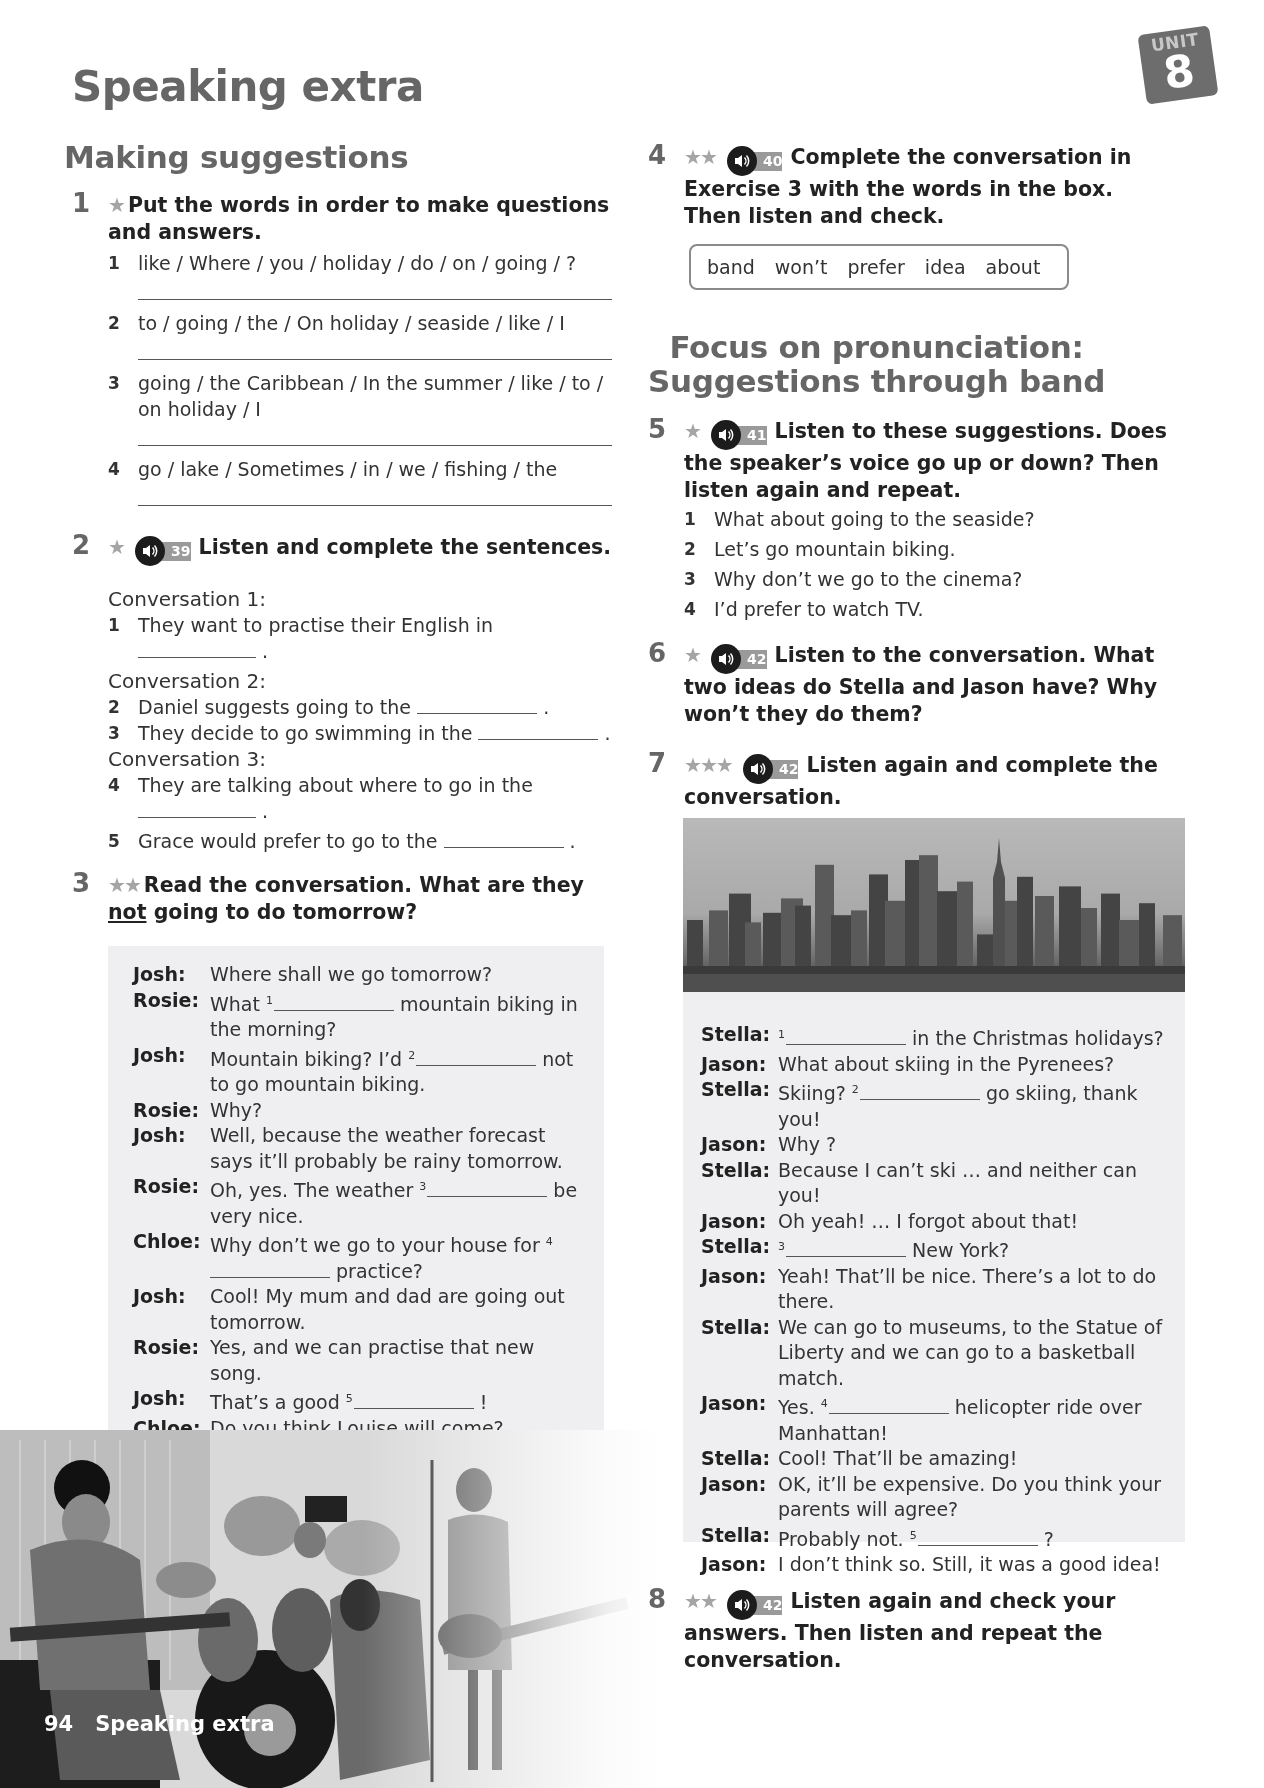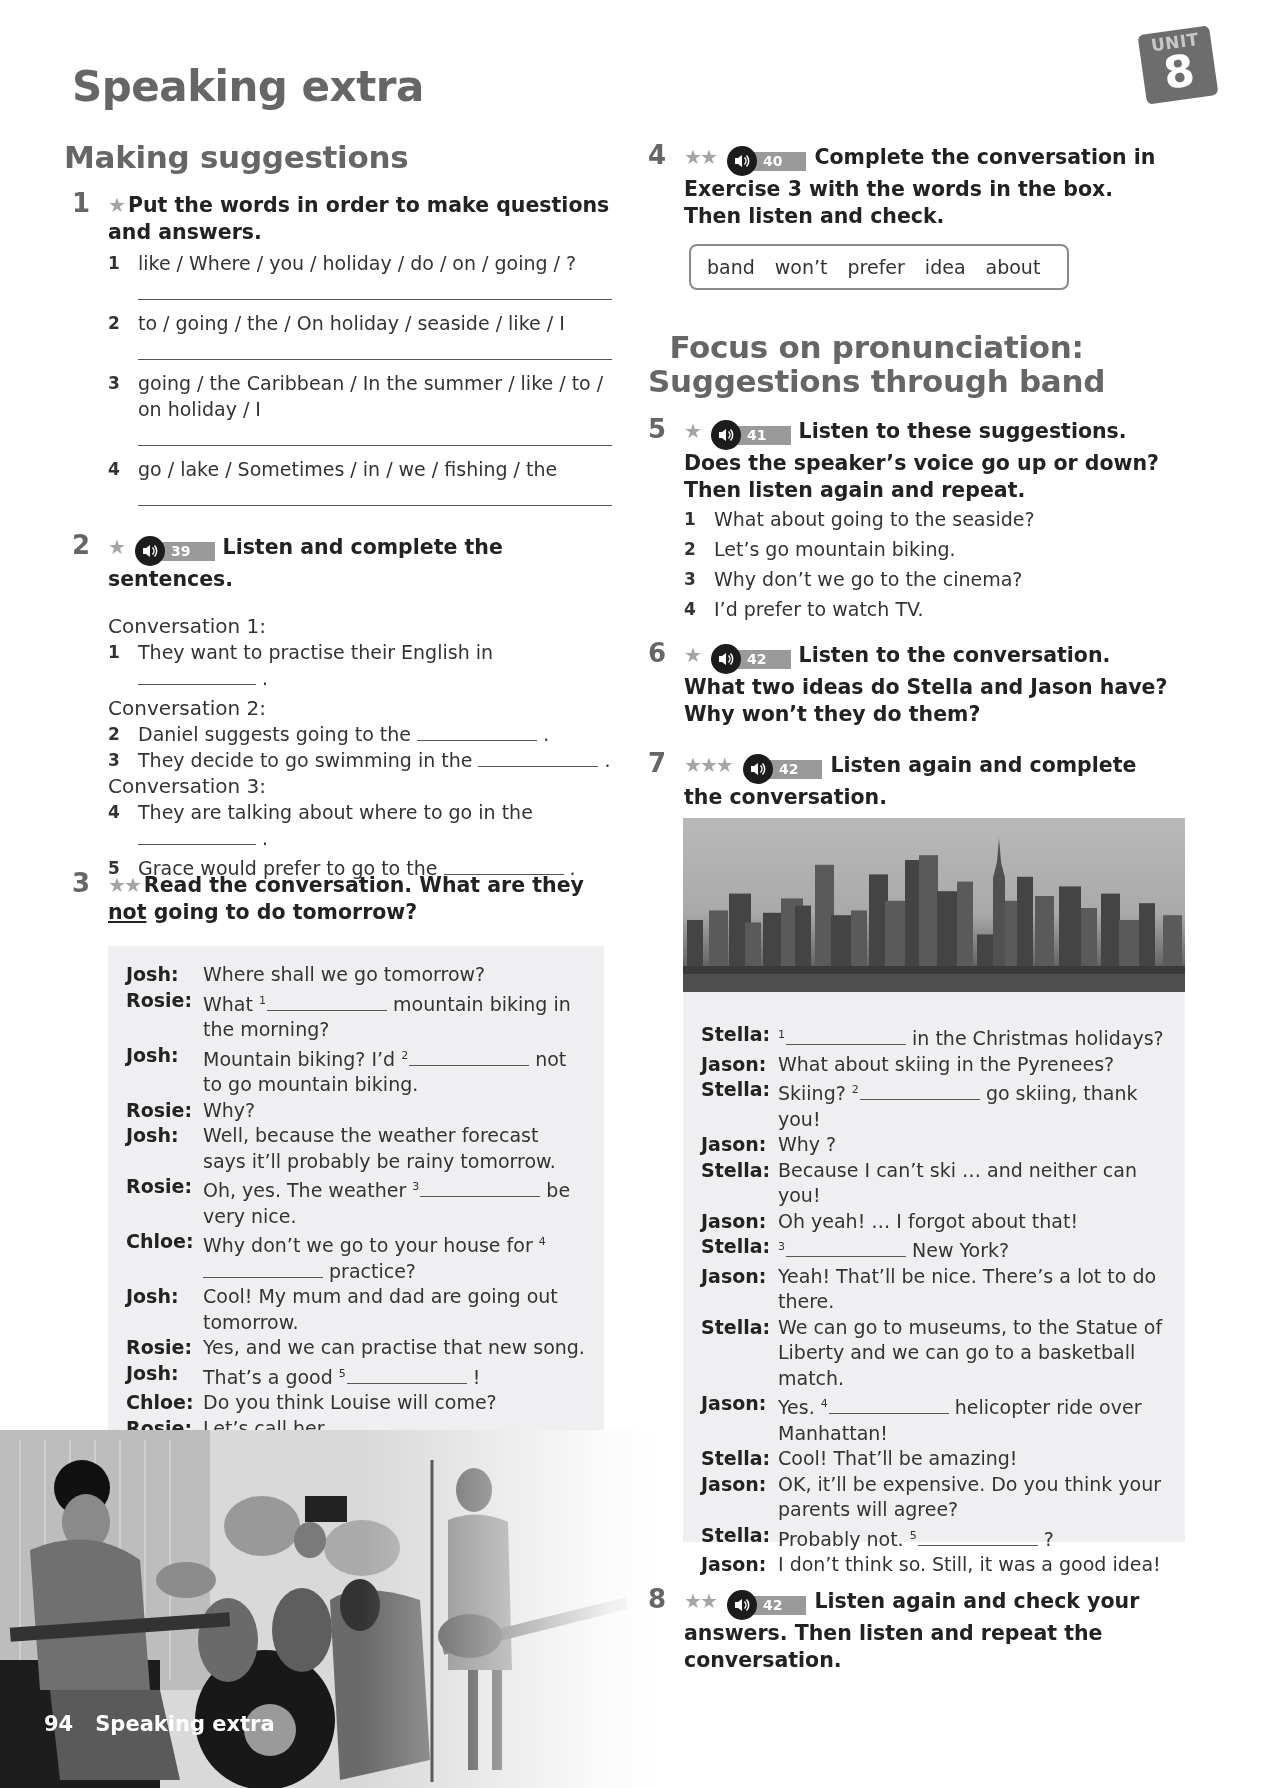--- a/index.html
+++ b/index.html
@@ -12,21 +12,21 @@
   .unit-badge .u-num { font-size: 44px; font-weight: bold; line-height: 40px; display: block; }
 
   .section-heading { position: absolute; font-size: 31px; font-weight: bold; color: #666; line-height: 34px; letter-spacing: -0.3px; }
 
   .ex { position: absolute; }
   .ex-num { position: absolute; left: 0; top: -4px; font-size: 26px; font-weight: bold; color: #666; }
   .ex-head { margin-left: 36px; font-size: 20.5px; font-weight: bold; line-height: 27px; color: #222; }
   .stars { color: #a5a5a5; font-size: 20px; margin-right: 4px; letter-spacing: -2px; }
   .audio { display: inline-flex; align-items: center; vertical-align: -5px; margin-right: 8px; }
   .audio .spk { width: 30px; height: 30px; border-radius: 50%; background: #1c1c1c; display: inline-flex; align-items: center; justify-content: center; position: relative; z-index: 2; }
-  .audio .trk { background: #9a9a9a; color: #fff; font-size: 14px; font-weight: bold; padding: 1px 24px 1px 10px; margin-left: -4px; height: 19px; line-height: 17px; }
+  .audio .trk { background: #9a9a9a; color: #fff; font-size: 14px; font-weight: bold; padding: 1px 0 1px 10px; margin-left: -4px; height: 19px; line-height: 17px; }
 
   .items { margin-left: 36px; margin-top: 4px; }
   .item { position: relative; font-size: 19px; line-height: 26px; color: #333; padding-left: 30px; }
   .item .n { position: absolute; left: 0; top: 0; font-weight: bold; font-size: 17px; }
   .answer-line { margin-left: 30px; border-bottom: 1.5px solid #555; height: 24px; margin-bottom: 10px; }
   .conv-label { font-size: 20px; color: #333; line-height: 26px; }
   .blank { display: inline-block; border-bottom: 1.5px solid #555; width: 120px; height: 18px; vertical-align: baseline; }
   .blank.short { width: 118px; }
 
   .dialog-box { position: absolute; background: #efeff1; padding: 16px 18px; }
@@ -101,21 +101,21 @@
     <div class="item"><span class="n">5</span><span>Grace would prefer to go to the</span> <span class="blank"></span> .</div>
   </div>
 </div>
 
 <div class="ex" style="left:72px;top:872px;width:560px;">
   <span class="ex-num">3</span>
   <div class="ex-head">
     <span class="stars">★★</span><span>Read the conversation. What are they</span><br><u>not</u> <span>going to do tomorrow?</span>
   </div>
 </div>
-<div class="dialog-box" id="dialog3" style="left:108px;top:946px;width:496px;height:486px;">
+<div class="dialog-box" id="dialog3" style="left:108px;top:946px;width:496px;height:486px;padding-left:25px;">
     <div class="d-row">
       <span class="d-sp" style="flex-basis: 77px;">Josh:</span>
       <span class="d-tx">Where shall we go tomorrow?</span>
     </div>
     <div class="d-row">
       <span class="d-sp" style="flex-basis: 77px;">Rosie:</span>
       <span class="d-tx">What <sup>1</sup><span class="blank"></span> mountain biking in the morning?</span>
     </div>
     <div class="d-row">
       <span class="d-sp" style="flex-basis: 77px;">Josh:</span>

